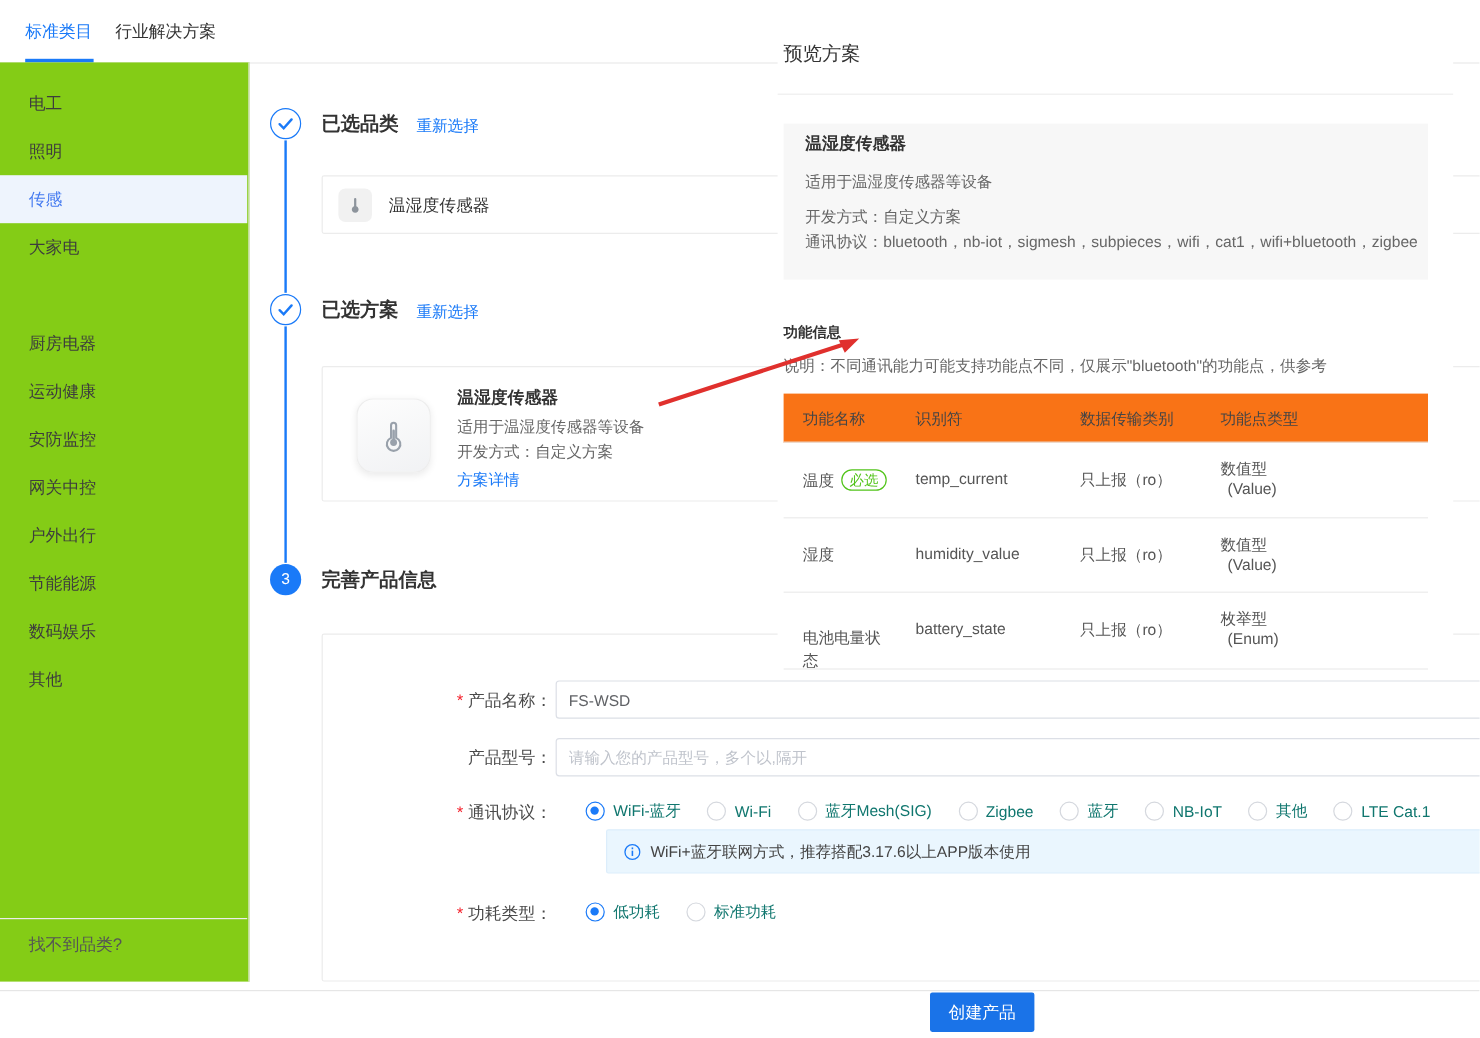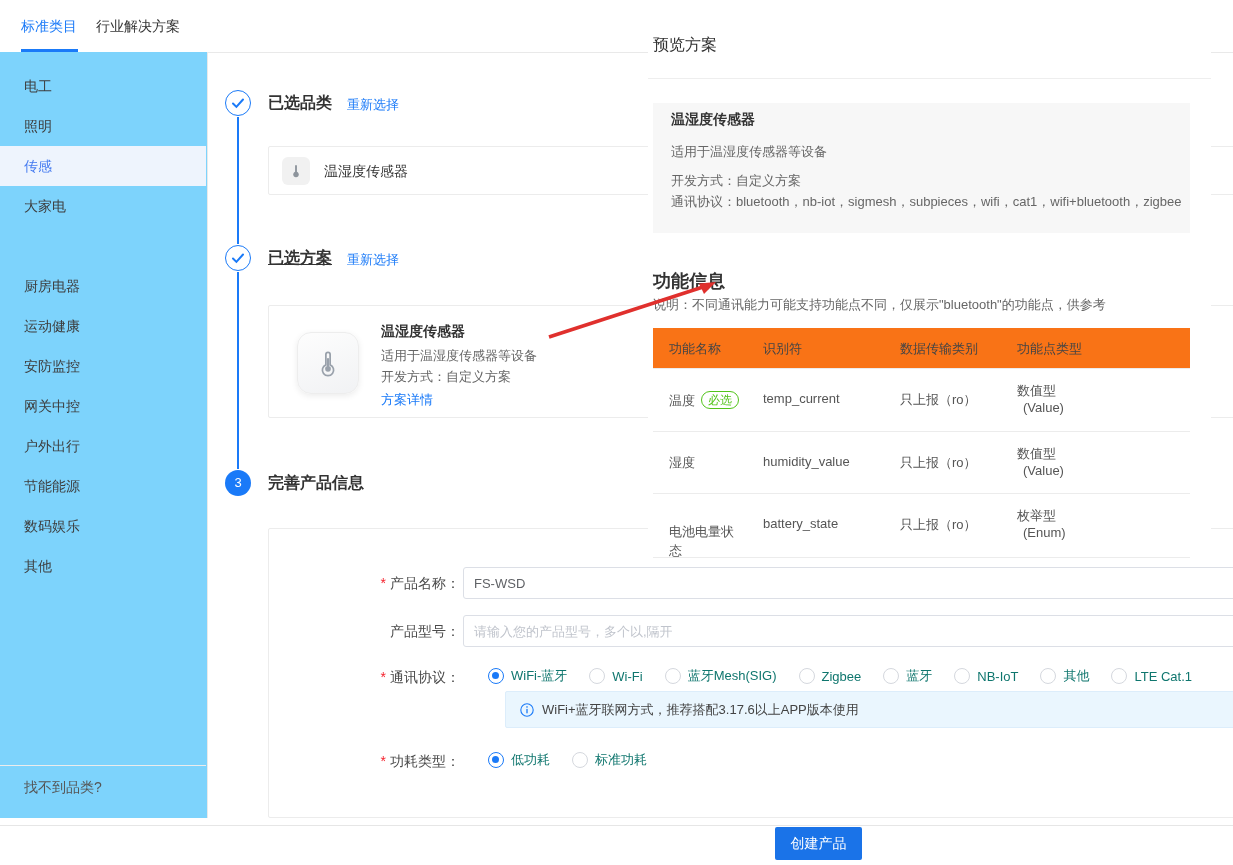--- a/index.html
+++ b/index.html
@@ -8,21 +8,21 @@
     font-family:"Liberation Sans","DejaVu Sans",sans-serif;color:#333;
     -webkit-font-smoothing:antialiased;
   }
   .abs{position:absolute;}
   
   .tabbar{left:0;top:0;width:1233px;height:52px;border-bottom:1px solid #e9e9e9;background:#fff;}
   .tab{top:18px;font-size:14px;color:#333;cursor:pointer;}
   .tab.active{color:#1a7af8;}
   .tab-underline{left:21px;top:49px;width:57px;height:3px;background:#1a7af8;}
   
-  .sidebar{left:0;top:52px;width:207px;height:766px;border-right:1px solid #e9e9e9;background:#7dd3fc;}
+  .sidebar{left:0;top:52px;width:207px;height:766px;border-right:1px solid #e9e9e9;background:#84cc16;}
   .side-item{left:0;width:206px;height:40px;line-height:40px;padding-left:24px;box-sizing:border-box;font-size:14px;color:#3d3d3d;cursor:pointer;}
   .side-item.selected{background:#eef4fd;color:#447af0;}
   .side-footer{left:0;top:713px;width:206px;border-top:1px solid #ececec;padding:13px 0 0 24px;box-sizing:border-box;font-size:14px;color:#555;cursor:pointer;}
   
   .step-circle{width:26px;height:26px;border-radius:50%;box-sizing:border-box;}
   .step-circle.done{border:1px solid #1a7af8;background:#fff;}
   .step-circle.current{background:#1a7af8;color:#fff;text-align:center;line-height:26px;font-size:13px;}
   .step-title{font-size:16px;font-weight:600;color:#333;}
   .step-link{font-size:13px;color:#1a7af8;cursor:pointer;}
   .connector{width:2px;background:#1a7af8;left:237px;}
@@ -49,21 +49,21 @@
   .primary-btn{left:775px;top:827px;width:87px;height:33px;background:#1a73e8;color:#fff;border:none;border-radius:2px;font-size:14px;cursor:pointer;font-family:inherit;}
   
   .panel{left:648px;top:30px;width:563px;height:530px;background:#fff;z-index:10;}
   .panel-title{left:5px;top:5px;font-size:16px;font-weight:500;color:#333;}
   .panel-divider{left:0;top:48px;width:563px;height:1px;background:#eee;}
   .gray-card{left:5px;top:73px;width:537px;height:130px;background:#f7f7f7;box-sizing:border-box;padding:8px 20px;}
   .gc-name{font-size:14px;font-weight:700;color:#333;position:absolute;left:18px;top:8px;}
   .gc-desc{font-size:13px;color:#666;position:absolute;left:18px;top:40px;}
   .gc-dev{font-size:13px;color:#666;position:absolute;left:18px;top:69px;}
   .gc-proto{font-size:13px;color:#666;position:absolute;left:18px;top:90px;}
-  .fn-heading{left:5px;top:239px;font-size:18px;font-weight:600;color:#333;}
+  .fn-heading{left:5px;top:239px;font-size:12px;font-weight:600;color:#333;}
   .fn-note{left:5px;top:266px;font-size:13px;color:#666;}
   .fn-table{left:5px;top:298px;width:537px;}
   .t-header{position:relative;height:40px;background:#f97316;border-bottom:1px solid #ececec;}
   .t-row{position:relative;border-bottom:1px solid #ececec;}
   .t-cell{position:absolute;font-size:13px;color:#555;}
   .t-cell.h{color:#454545;font-weight:500;top:12px;}
   .c1{left:16px;} .c2{left:110px;} .c3{left:247px;} .c4{left:364px;}
   .badge{display:inline-block;border:1px solid #52c41a;color:#52c41a;font-size:12px;border-radius:9px;padding:0 6px;line-height:16px;margin-left:6px;vertical-align:1px;}
   .badge:empty{display:none;}
   .type2{display:block;padding-left:6px;}
@@ -114,21 +114,21 @@
       </svg>
   </div>
   <div class="abs card-name" style="left:55px;top:16px;">温湿度传感器</div>
 </div>
 
 <div class="abs step-circle done" style="left:225px;top:245px;">
   <svg width="24" height="24" viewBox="0 0 24 24">
       <path d="M7 12.5l3.4 3.4 6.6-7.4" stroke="#1a7af8" stroke-width="2" fill="none" stroke-linecap="round"></path>
     </svg>
 </div>
-<div class="abs step-title" style="left:268px;top:248px;text-decoration:underline;">已选方案</div>
+<div class="abs step-title" style="left:268px;top:248px;">已选方案</div>
 <div class="abs step-link" style="left:347px;top:251px;">重新选择</div>
 
 <div class="abs card" style="left:268px;top:305px;width:985px;height:113px;">
   <div class="icon-tile-lg abs" style="left:28px;top:26px;">
     <svg width="30" height="30" viewBox="0 0 24 24">
         <path d="M12 3.4c.95 0 1.7.75 1.7 1.7v8.4a4.5 4.5 0 1 1-3.4 0V5.1c0-.95.75-1.7 1.7-1.7z" fill="none" stroke="#99a1ab" stroke-width="1.4"></path>
         <circle cx="12" cy="16.6" r="2.3" fill="#99a1ab"></circle>
         <path d="M12 15.5V8.8" stroke="#99a1ab" stroke-width="1.7" stroke-linecap="round"></path>
       </svg>
   </div>

